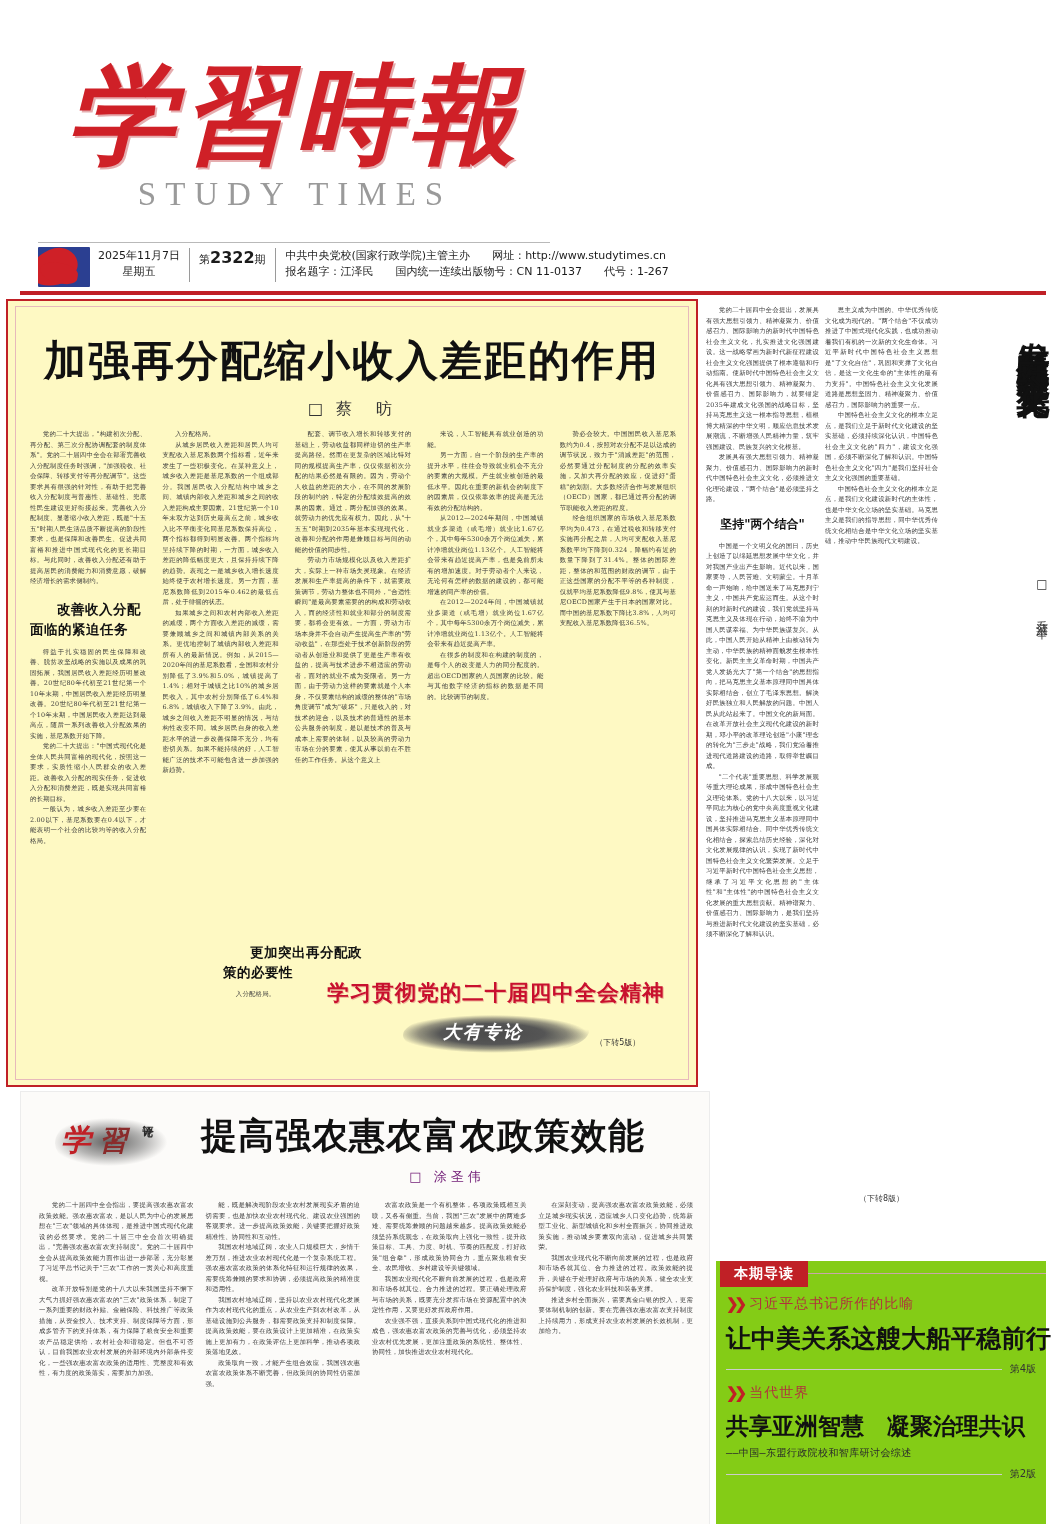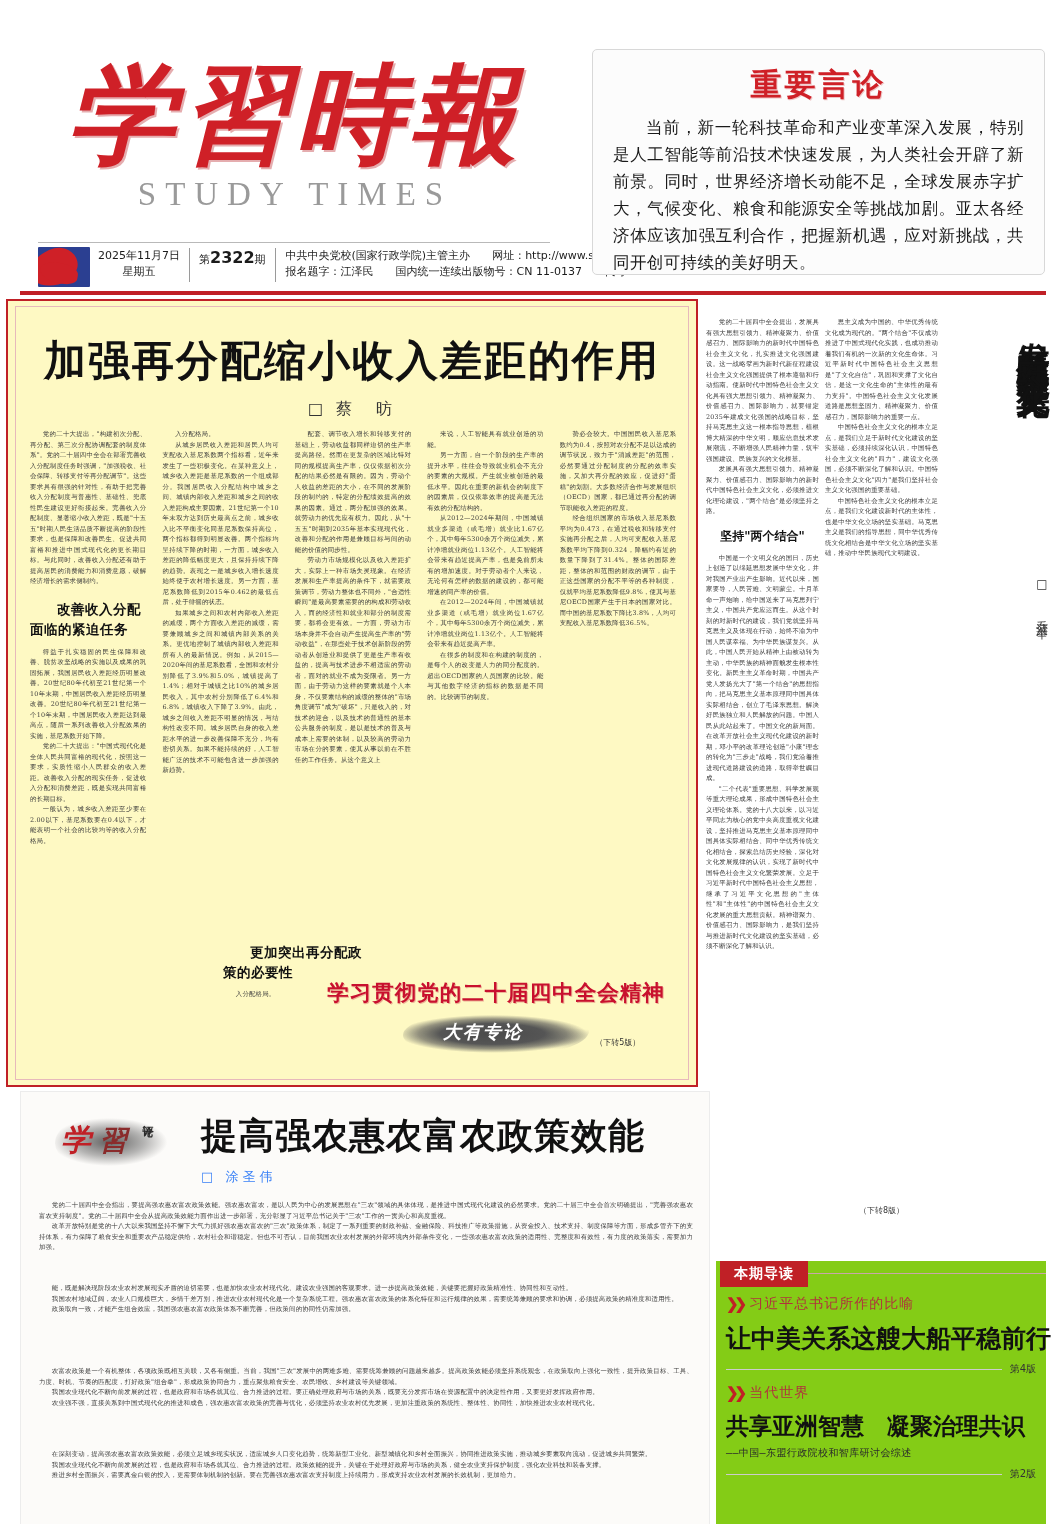--- a/index.html
+++ b/index.html
@@ -141,21 +141,21 @@
     position:absolute;left:0;right:26px;top:9px;
     color:#fff;font-weight:700;font-size:18px;letter-spacing:2px;
     font-family:Liberation Mono, monospace;
     font-style:italic;
   }
 
   
   .right-art{
     position:absolute;left:706px;top:272px;width:348px;height:932px;
   }
-  .ra-cols{position:absolute;left:0;top:12px;width:232px;height:922px;display:flex;gap:6px;justify-content:center;}
+  .ra-cols{position:absolute;left:0;top:0;width:232px;height:922px;display:flex;gap:6px;justify-content:center;}
   .ra-col{flex:1;}
   .vtitle{
     position:absolute;right:4px;top:12px;width:104px;
     writing-mode:vertical-rl;text-orientation:upright;
     font-family:"DejaVu Sans","Liberation Sans",sans-serif;
     font-weight:700;font-size:33px;line-height:1.06;letter-spacing:3px;
     color:#111;height:620px;
   }
   .vauthor{
     position:absolute;right:4px;top:272px;width:26px;
@@ -197,26 +197,26 @@
     position:absolute;left:84px;top:10px;font-size:11px;font-weight:700;color:#2a2a2a;
     writing-mode:vertical-rl;text-orientation:upright;letter-spacing:1px;
     font-family:"DejaVu Sans","Liberation Sans",sans-serif;
   }
   .sec-title{
     position:absolute;left:180px;top:20px;right:16px;
     font-family:"DejaVu Sans","Liberation Sans",sans-serif;
     font-weight:700;font-size:36px;letter-spacing:1px;color:#111;white-space:nowrap;
   }
   .sec-author{
-    position:absolute;left:180px;top:76px;right:16px;
-    font-size:13px;letter-spacing:4px;color:#3b82f6;
+    position:absolute;left:180px;top:76px;right:16px;text-align:center;
+    font-size:13px;letter-spacing:4px;color:#701a75;
     font-family:"DejaVu Sans","Liberation Sans",sans-serif;
   }
   .sec-cols{
-    position:absolute;left:18px;right:16px;top:108px;bottom:10px;display:flex;gap:12px;flex-direction:column;
+    position:absolute;left:18px;right:16px;top:108px;bottom:10px;display:flex;gap:12px;
   }
   .sec-col{flex:1;}
 
   
   .index-box{
     position:absolute;left:716px;top:1228px;width:330px;height:272px;
     background:#84cc16;box-sizing:border-box;
   }
   .idx-tabrow{position:relative;height:26px;}
   .idx-tab{
@@ -279,24 +279,20 @@
       <div class="mh-pub">
         <div>
           <span>中共中央党校(国家行政学院)主管主办</span><span class="gap"></span><span>网址：http://www.studytimes.cn</span>
         </div>
         <div>
           <span>报名题字：江泽民</span><span class="gap"></span><span>国内统一连续出版物号：CN 11-0137</span><span class="gap"></span><span>代号：1-267</span>
         </div>
       </div>
     </div>
 
-    <div class="quote-box">
-      <div class="quote-title">重要言论</div>
-      <div class="quote-text">当前，新一轮科技革命和产业变革深入发展，特别是人工智能等前沿技术快速发展，为人类社会开辟了新前景。同时，世界经济增长动能不足，全球发展赤字扩大，气候变化、粮食和能源安全等挑战加剧。亚太各经济体应该加强互利合作，把握新机遇，应对新挑战，共同开创可持续的美好明天。</div>
-    </div>
   </div>
 
   <div class="red-rule" style="top:258px;"></div>
 
   <div class="lead-box">
     <div class="lead-inner"></div>
 
     <div class="lead-title">加强再分配缩小收入差距的作用</div>
     <div class="lead-author">□ 蔡　昉</div>
 
@@ -407,20 +403,21 @@
         <div class="sec-col">
           <div class="mini">
             <p>党的二十届四中全会指出，要提高强农惠农富农政策效能。强农惠农富农，是以人民为中心的发展思想在"三农"领域的具体体现，是推进中国式现代化建设的必然要求。党的二十届三中全会首次明确提出，"完善强农惠农富农支持制度"。党的二十届四中全会从提高政策效能力面作出进一步部署，充分彰显了习近平总书记关于"三农"工作的一贯关心和高度重视。</p>
             <p>改革开放特别是党的十八大以来我国坚持不懈下大气力抓好强农惠农富农的"三农"政策体系，制定了一系列重要的财政补贴、金融保险、科技推广等政策措施，从资金投入、技术支持、制度保障等方面，形成多管齐下的支持体系，有力保障了粮食安全和重要农产品稳定供给，农村社会和谐稳定。但也不可否认，目前我国农业农村发展的外部环境内外部条件变化，一些强农惠农富农政策的适用性、完整度和有效性，有力度的政策落实，需要加力加强。</p>
           </div>
         </div>
         <div class="sec-col">
           <div class="mini">
             <p>能，既是解决现阶段农业农村发展现实矛盾的迫切需要，也是加快农业农村现代化、建设农业强国的客观要求。进一步提高政策效能，关键要把握好政策精准性、协同性和互动性。</p>
             <p>我国农村地域辽阔，农业人口规模巨大，乡情千差万别，推进农业农村现代化是一个复杂系统工程。强农惠农富农政策的体系化特征和运行规律的效果，需要统筹兼顾的要求和协调，必须提高政策的精准度和适用性。</p>
+            <p>我国农村地域辽阔，坚持以农业农村现代化发展作为农村现代化的重点，从农业生产到农村改革，从基础设施到公共服务，都需要政策支持和制度保障。提高政策效能，要在政策设计上更加精准，在政策实施上更加有力，在政策评估上更加科学，推动各项政策落地见效。</p>
             <p>政策取向一致，才能产生组合效应，我国强农惠农富农政策体系不断完善，但政策间的协同性仍需加强。</p>
           </div>
         </div>
         <div class="sec-col">
           <div class="mini">
             <p>农富农政策是一个有机整体，各项政策既相互关联，又各有侧重。当前，我国"三农"发展中的两难多难、需要统筹兼顾的问题越来越多。提高政策效能必须坚持系统观念，在政策取向上强化一致性，提升政策目标、工具、力度、时机、节奏的匹配度，打好政策"组合拳"，形成政策协同合力，重点聚焦粮食安全、农民增收、乡村建设等关键领域。</p>
             <p>我国农业现代化不断向前发展的过程，也是政府和市场各就其位、合力推进的过程。要正确处理政府与市场的关系，既要充分发挥市场在资源配置中的决定性作用，又要更好发挥政府作用。</p>
             <p>农业强不强，直接关系到中国式现代化的推进和成色，强农惠农富农政策的完善与优化，必须坚持农业农村优先发展，更加注重政策的系统性、整体性、协同性，加快推进农业农村现代化。</p>
           </div>
         </div>

